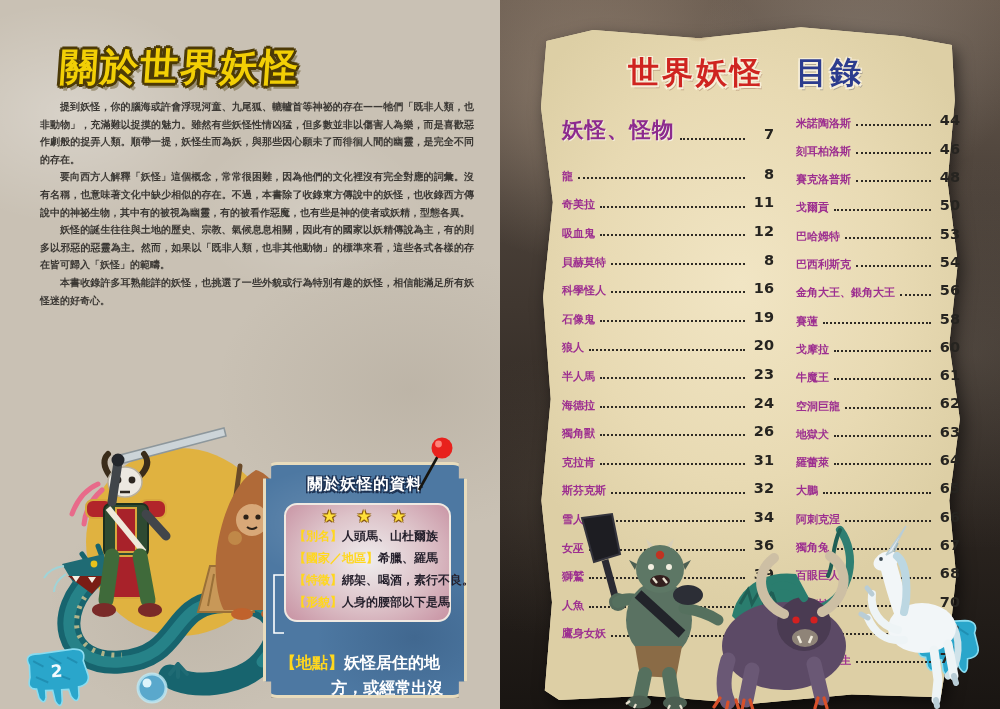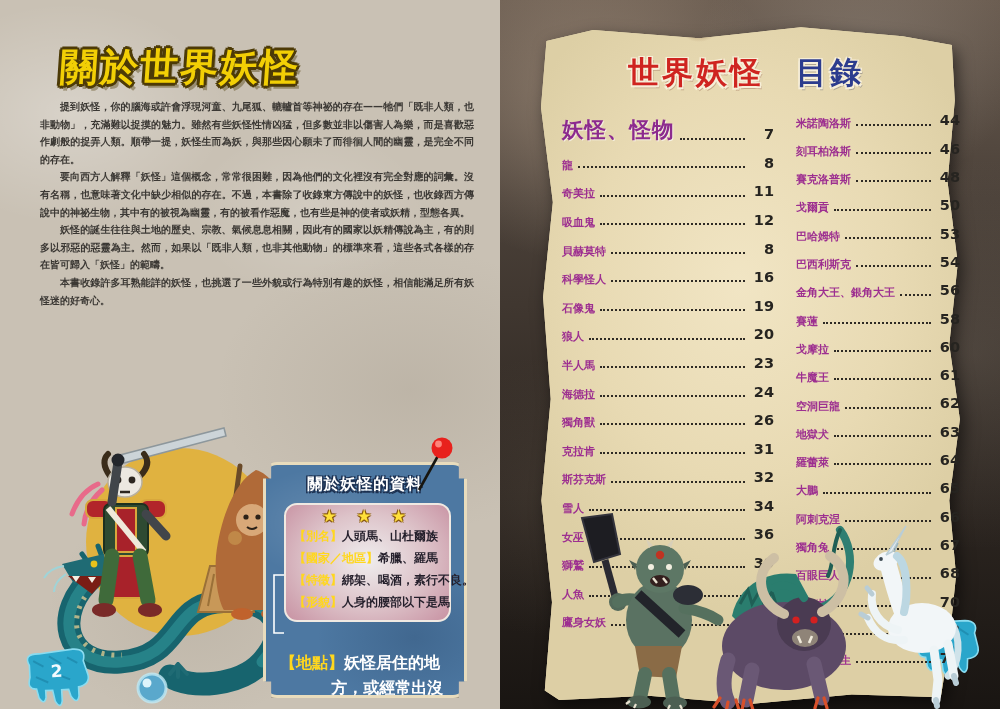--- a/index.html
+++ b/index.html
@@ -114,21 +114,21 @@
     text-shadow:-1.5px -1.5px 0 #f7efd9,1.5px -1.5px 0 #f7efd9,-1.5px 1.5px 0 #f7efd9,1.5px 1.5px 0 #f7efd9,2px 3px 0 rgba(10,20,70,.25);
   }
   .toc-cols{position:absolute;left:62px;top:100px;width:398px;display:flex;z-index:4;}
   .col-left{width:212px;padding-top:4px;}
   .col-right{flex:1;margin-left:22px;padding-top:2px;}
   .toc-row{display:flex;align-items:flex-end;height:28.6px;}
   .col-right .toc-row{height:28.3px;}
   .toc-name{color:#9d2f90;font-weight:700;font-size:11px;white-space:nowrap;line-height:1.25;}
   .dots{flex:1;border-bottom:2.6px dotted #2e2a24;margin:0 5px 4.5px 5px;min-width:8px;}
   .toc-pg{width:24px;text-align:right;color:#262420;font-weight:700;font-size:14.5px;line-height:1.3;}
-  .toc-header{display:flex;align-items:flex-end;height:40px;margin-bottom:0;}
+  .toc-header{display:flex;align-items:flex-end;height:40px;margin-bottom:11px;}
   .toc-header .hdr-name{
     color:#8c2a8e;font-weight:900;font-size:21.5px;white-space:nowrap;letter-spacing:1px;
     text-shadow:1px 1px 0 rgba(255,255,255,.6);
   }
   .right-art{position:absolute;left:52px;top:512px;width:416px;height:197px;z-index:5;}
 </style>
 </head>
 <body>
 
 <div class="page-left">

